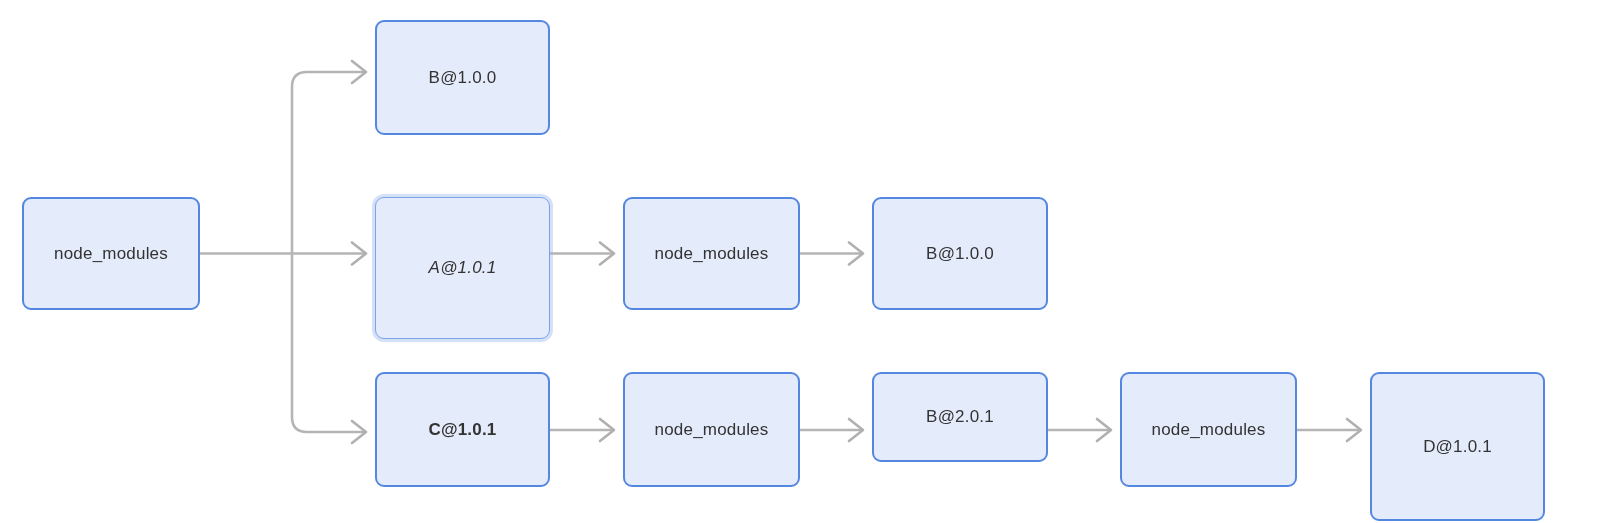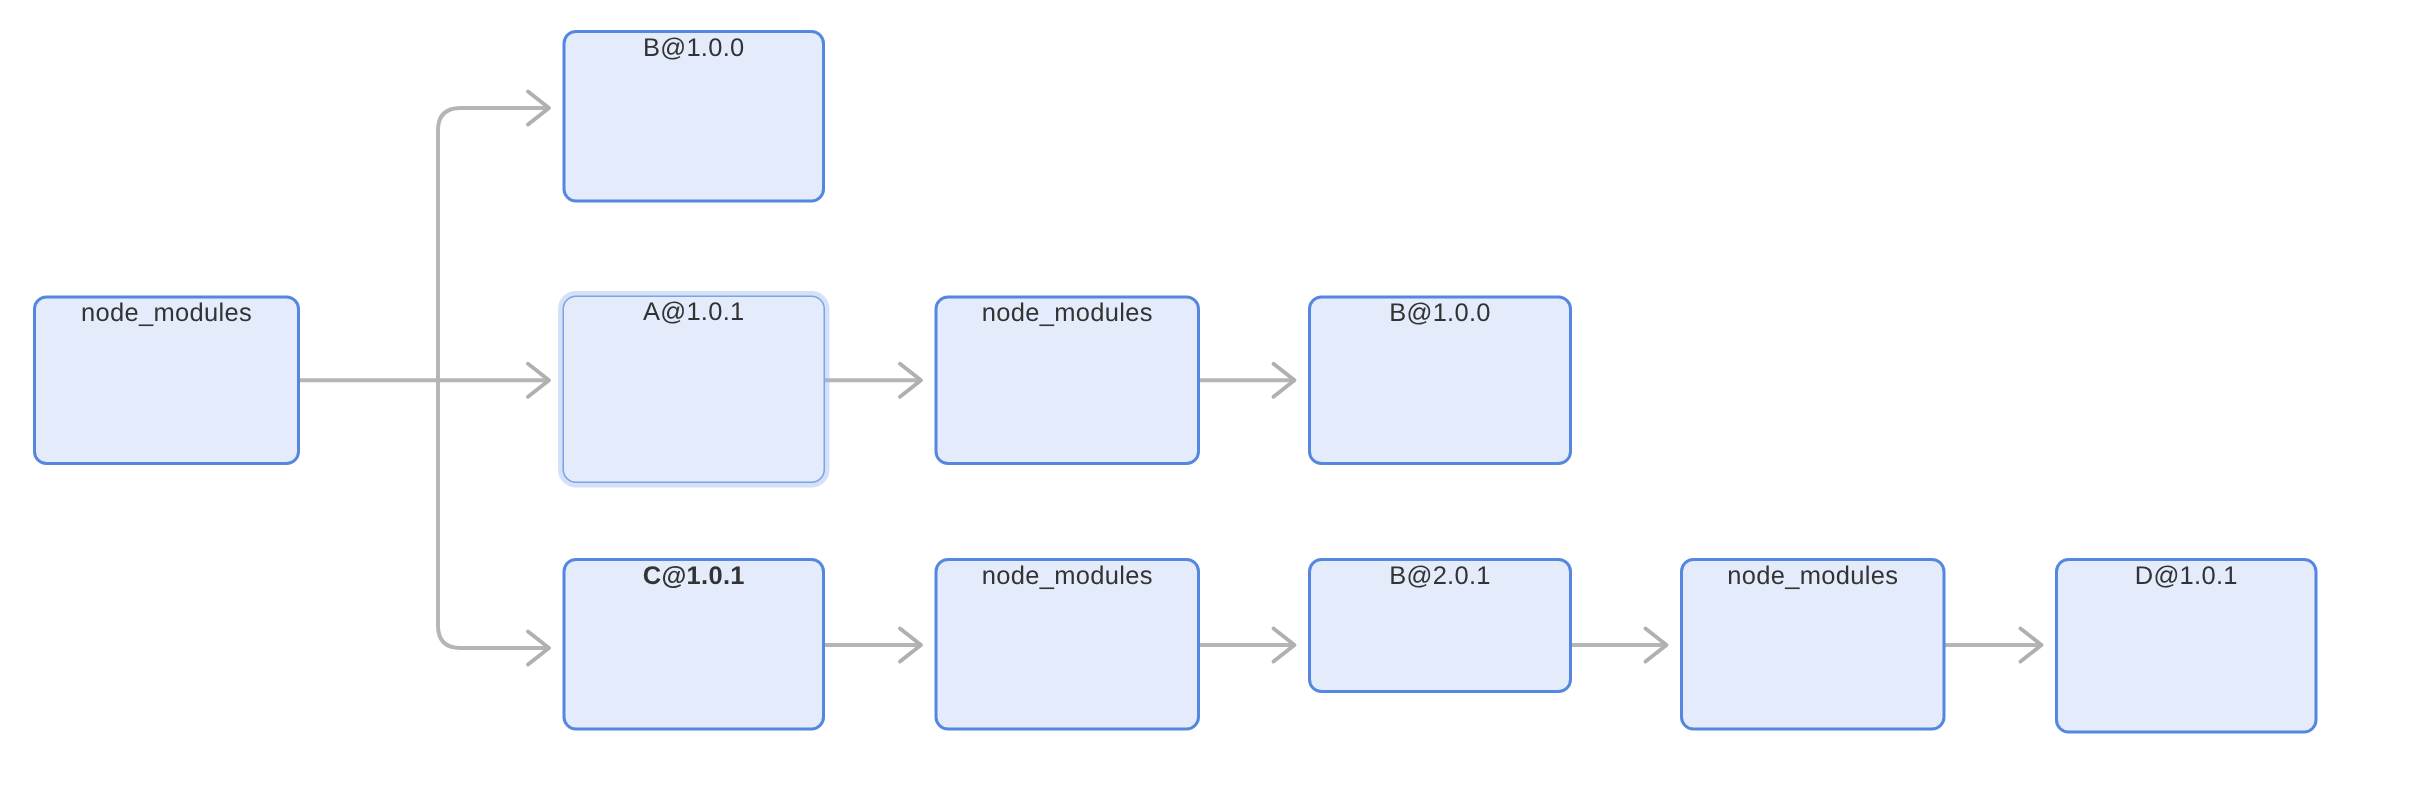--- a/index.html
+++ b/index.html
@@ -26,20 +26,21 @@
     height: 523px;
     pointer-events: none;
   }
   .node {
     position: absolute;
     box-sizing: border-box;
     background: #e4ebfb;
     border: 2.5px solid #5587e0;
     border-radius: 9px;
     display: flex;
+    align-items: center;
     justify-content: center;
     color: #333333;
     font-size: 17px;
     font-family: "Liberation Sans", sans-serif;
     letter-spacing: 0.2px;
     white-space: nowrap;
     z-index: 2;
   }
   .node.selected {
     border: 1.5px solid #7ba3e8;
@@ -89,21 +90,21 @@
   </svg>
 
   <div class="node" style="left:22px; top:197px; width:178px; height:113px;">
     <span class="node-label">node_modules</span>
   </div>
 
   <div class="node" style="left:375px; top:20px; width:175px; height:115px;">
     <span class="node-label">B@1.0.0</span>
   </div>
 
-  <div class="node selected" style="left:375px; top:197px; width:175px; height:125px;">
+  <div class="node selected" style="left:375px; top:197px; width:175px; height:142px;font-style:italic;">
     <span class="node-label">A@1.0.1</span>
   </div>
 
   <div class="node" style="left:623px; top:197px; width:177px; height:113px;">
     <span class="node-label">node_modules</span>
   </div>
 
   <div class="node" style="left:872px; top:197px; width:176px; height:113px;">
     <span class="node-label">B@1.0.0</span>
   </div>
@@ -117,17 +118,17 @@
   </div>
 
   <div class="node" style="left:872px; top:372px; width:176px; height:90px;">
     <span class="node-label">B@2.0.1</span>
   </div>
 
   <div class="node" style="left:1120px; top:372px; width:177px; height:115px;">
     <span class="node-label">node_modules</span>
   </div>
 
-  <div class="node" style="left:1370px; top:372px; width:175px; height:117px;">
+  <div class="node" style="left:1370px; top:372px; width:175px; height:149px;">
     <span class="node-label">D@1.0.1</span>
   </div>
 
 </div>
 
 </body></html>

